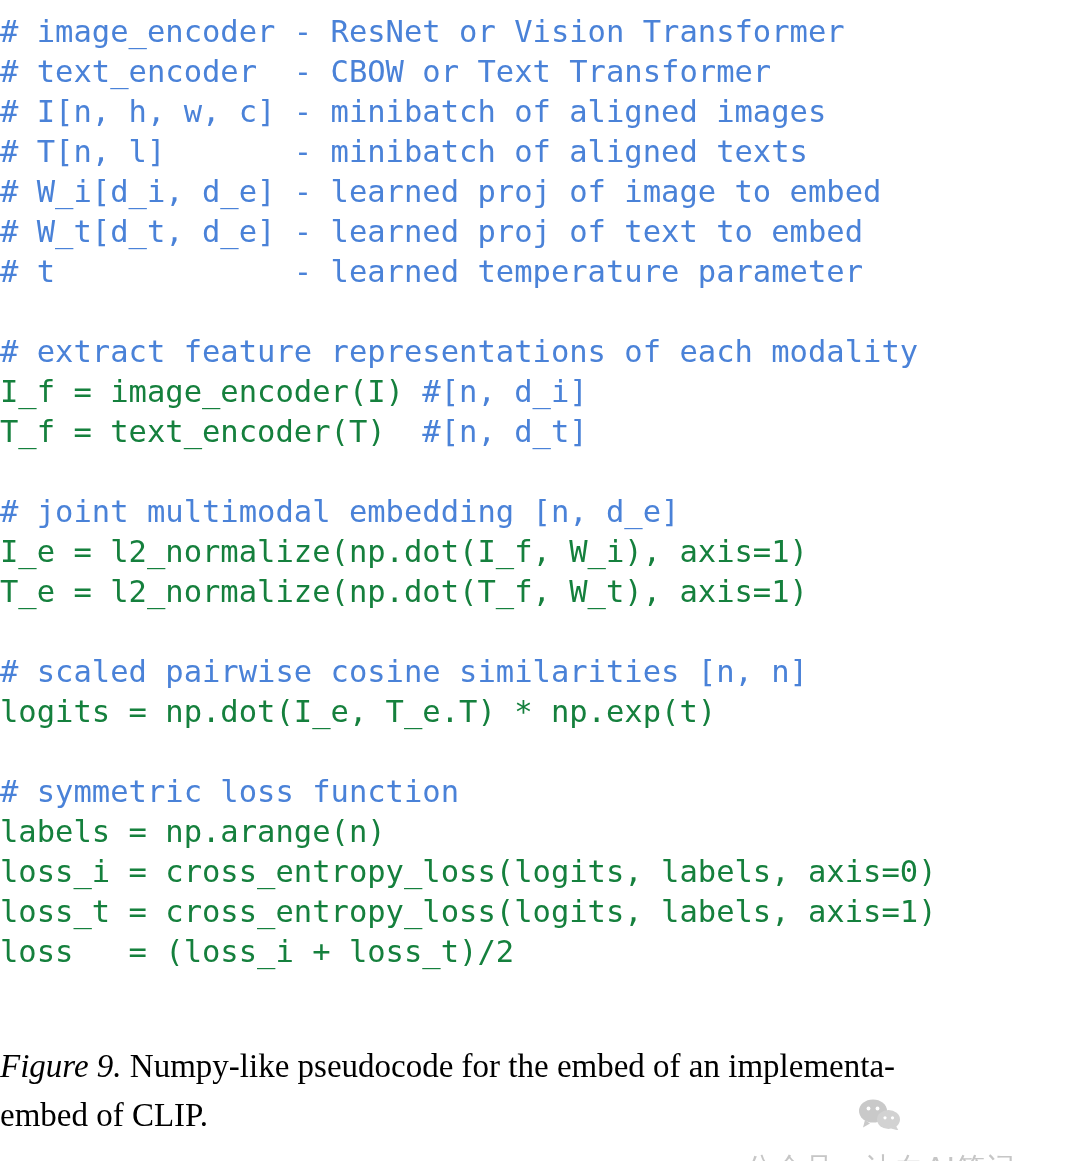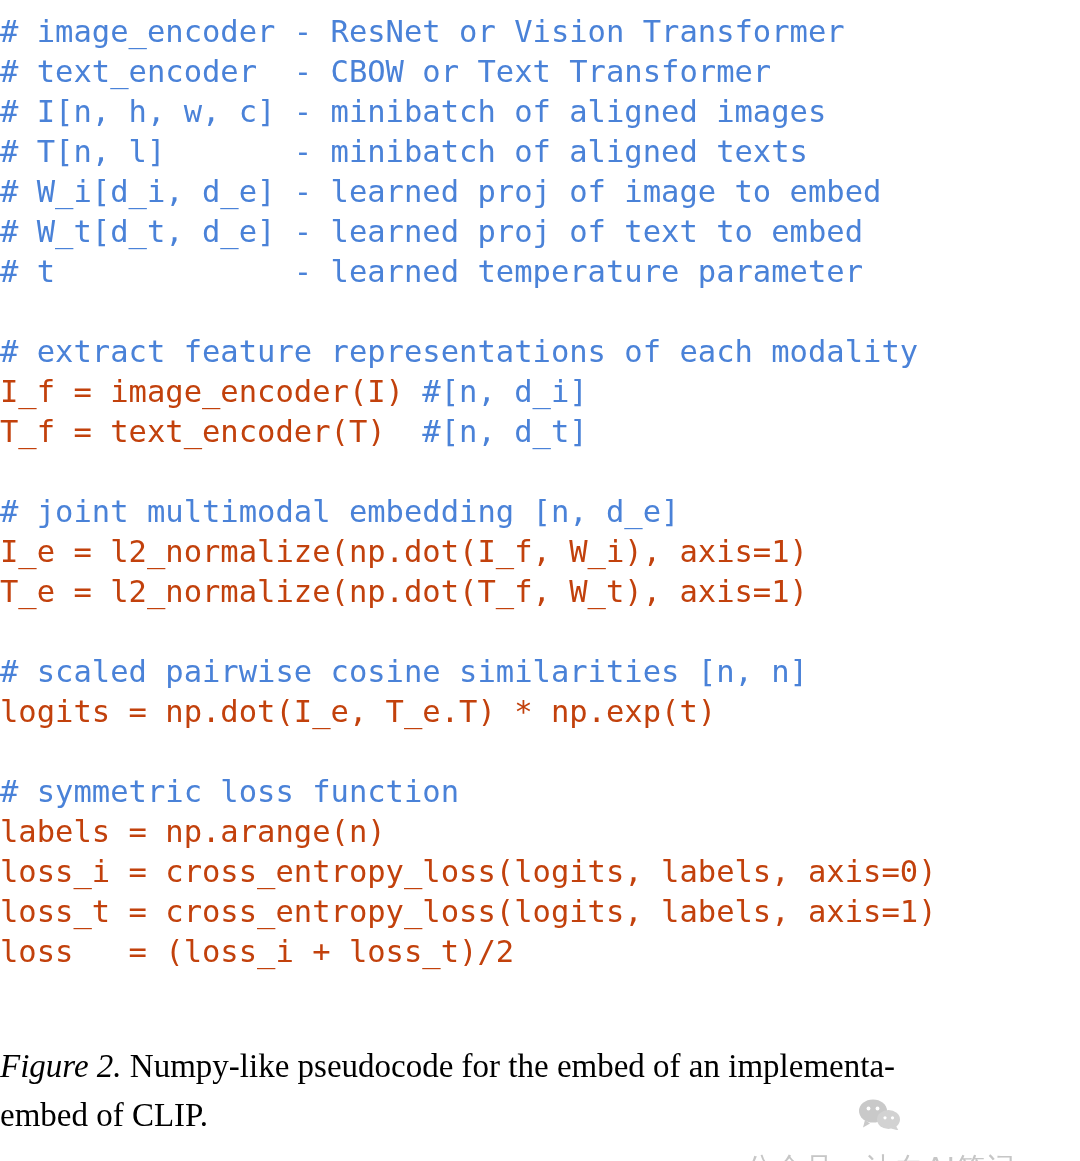--- a/index.html
+++ b/index.html
@@ -42,21 +42,21 @@
     white-space: pre;
     display: block;
   }
   .code-line.blank {
     height: 40px;
   }
   .tok-comment {
     color: #4a82d8;
   }
   .tok-code {
-    color: #c2410c;
+    color: #15803d;
   }
 
   
   #caption {
     position: absolute;
     left: 0px;
     top: 1042px;
     width: 1080px;
     font-family: "Liberation Serif", "DejaVu Serif", serif;
     font-size: 33px;
@@ -98,21 +98,21 @@
   }
 </style>
 </head>
 <body>
 
 <div id="figure-root">
 
   <div id="pseudocode"><span class="code-line"><span class="tok-comment"># image_encoder - ResNet or Vision Transformer</span></span><span class="code-line"><span class="tok-comment"># text_encoder  - CBOW or Text Transformer</span></span><span class="code-line"><span class="tok-comment"># I[n, h, w, c] - minibatch of aligned images</span></span><span class="code-line"><span class="tok-comment"># T[n, l]       - minibatch of aligned texts</span></span><span class="code-line"><span class="tok-comment"># W_i[d_i, d_e] - learned proj of image to embed</span></span><span class="code-line"><span class="tok-comment"># W_t[d_t, d_e] - learned proj of text to embed</span></span><span class="code-line"><span class="tok-comment"># t             - learned temperature parameter</span></span><span class="code-line blank">&nbsp;</span><span class="code-line"><span class="tok-comment"># extract feature representations of each modality</span></span><span class="code-line"><span class="tok-code">I_f = image_encoder(I) </span><span class="tok-comment">#[n, d_i]</span></span><span class="code-line"><span class="tok-code">T_f = text_encoder(T)  </span><span class="tok-comment">#[n, d_t]</span></span><span class="code-line blank">&nbsp;</span><span class="code-line"><span class="tok-comment"># joint multimodal embedding [n, d_e]</span></span><span class="code-line"><span class="tok-code">I_e = l2_normalize(np.dot(I_f, W_i), axis=1)</span></span><span class="code-line"><span class="tok-code">T_e = l2_normalize(np.dot(T_f, W_t), axis=1)</span></span><span class="code-line blank">&nbsp;</span><span class="code-line"><span class="tok-comment"># scaled pairwise cosine similarities [n, n]</span></span><span class="code-line"><span class="tok-code">logits = np.dot(I_e, T_e.T) * np.exp(t)</span></span><span class="code-line blank">&nbsp;</span><span class="code-line"><span class="tok-comment"># symmetric loss function</span></span><span class="code-line"><span class="tok-code">labels = np.arange(n)</span></span><span class="code-line"><span class="tok-code">loss_i = cross_entropy_loss(logits, labels, axis=0)</span></span><span class="code-line"><span class="tok-code">loss_t = cross_entropy_loss(logits, labels, axis=1)</span></span><span class="code-line"><span class="tok-code">loss   = (loss_i + loss_t)/2</span></span></div>
 
   <div id="caption">
-    <span class="cap-line"><span class="cap-label">Figure 2.</span><span> Numpy-like pseudocode for the embed of an implementa-</span></span>
+    <span class="cap-line"><span class="cap-label">Figure 9.</span><span> Numpy-like pseudocode for the embed of an implementa-</span></span>
     <span class="cap-line">embed of CLIP.</span>
   </div>
 
   <div id="watermark">
     <span class="wm-icon">
       <svg viewBox="0 0 44 32" width="44" height="32" aria-hidden="true">
         <ellipse cx="15" cy="13" rx="14" ry="11.6" fill="#c9c9c9"></ellipse>
         <polygon points="7,22 5,29.5 12,25.5" fill="#c9c9c9"></polygon>
         <circle cx="10.5" cy="10.5" r="1.9" fill="#ffffff"></circle>
         <circle cx="19.5" cy="10.5" r="1.9" fill="#ffffff"></circle>

